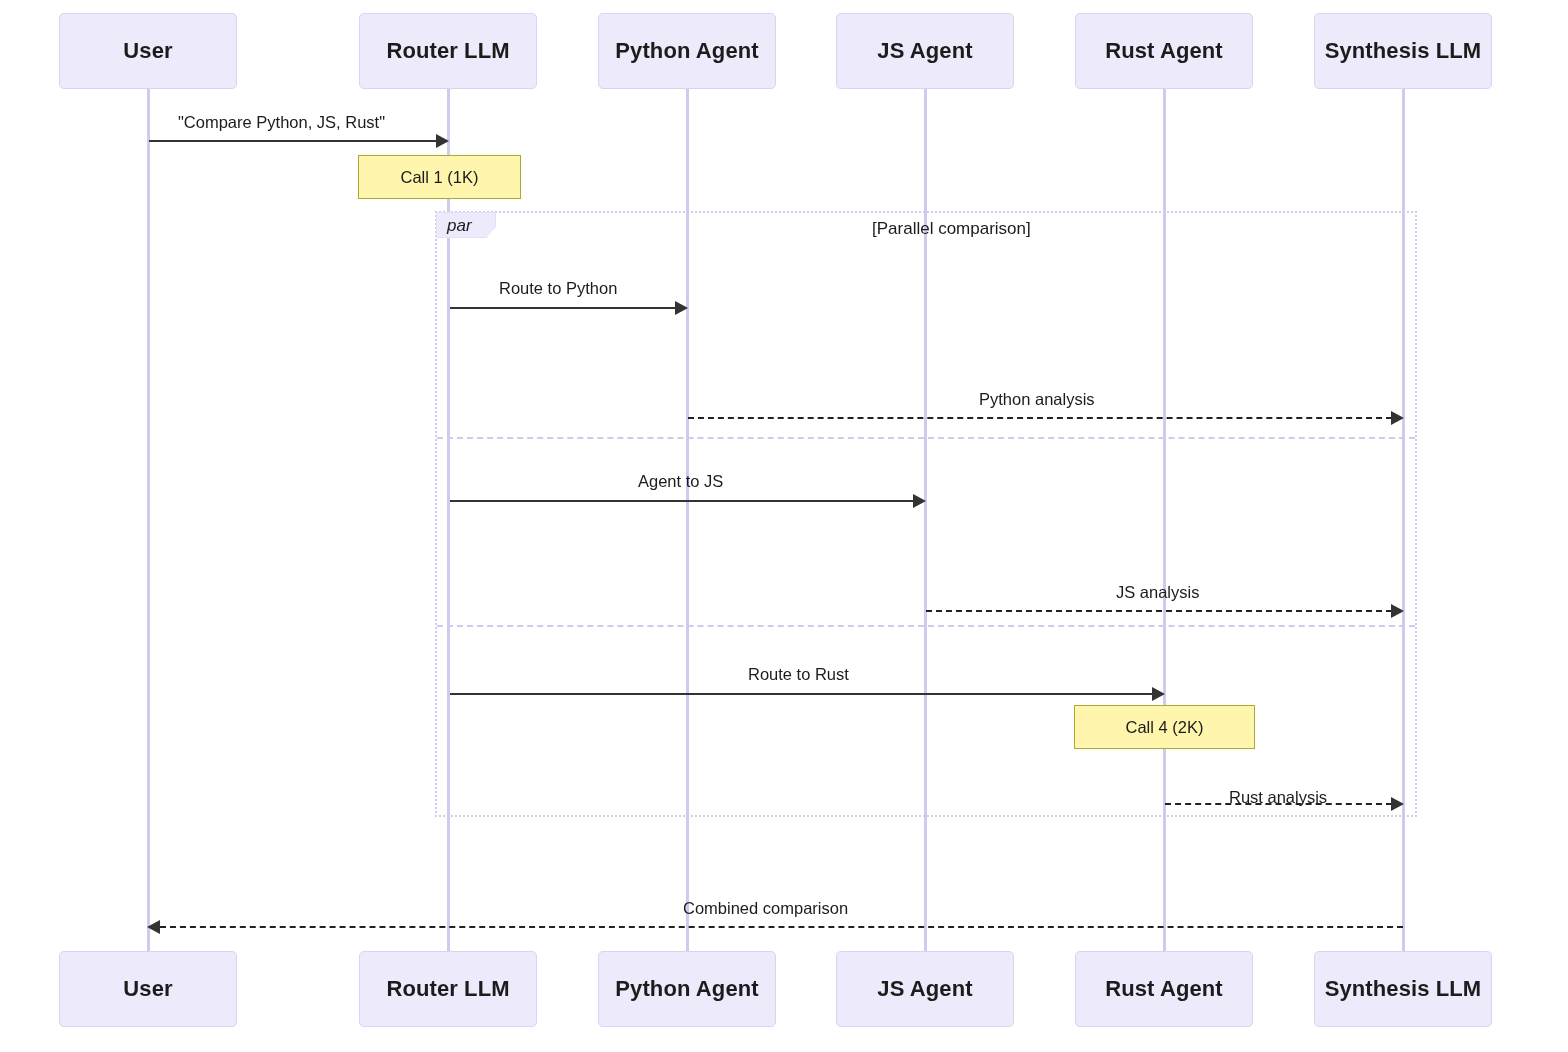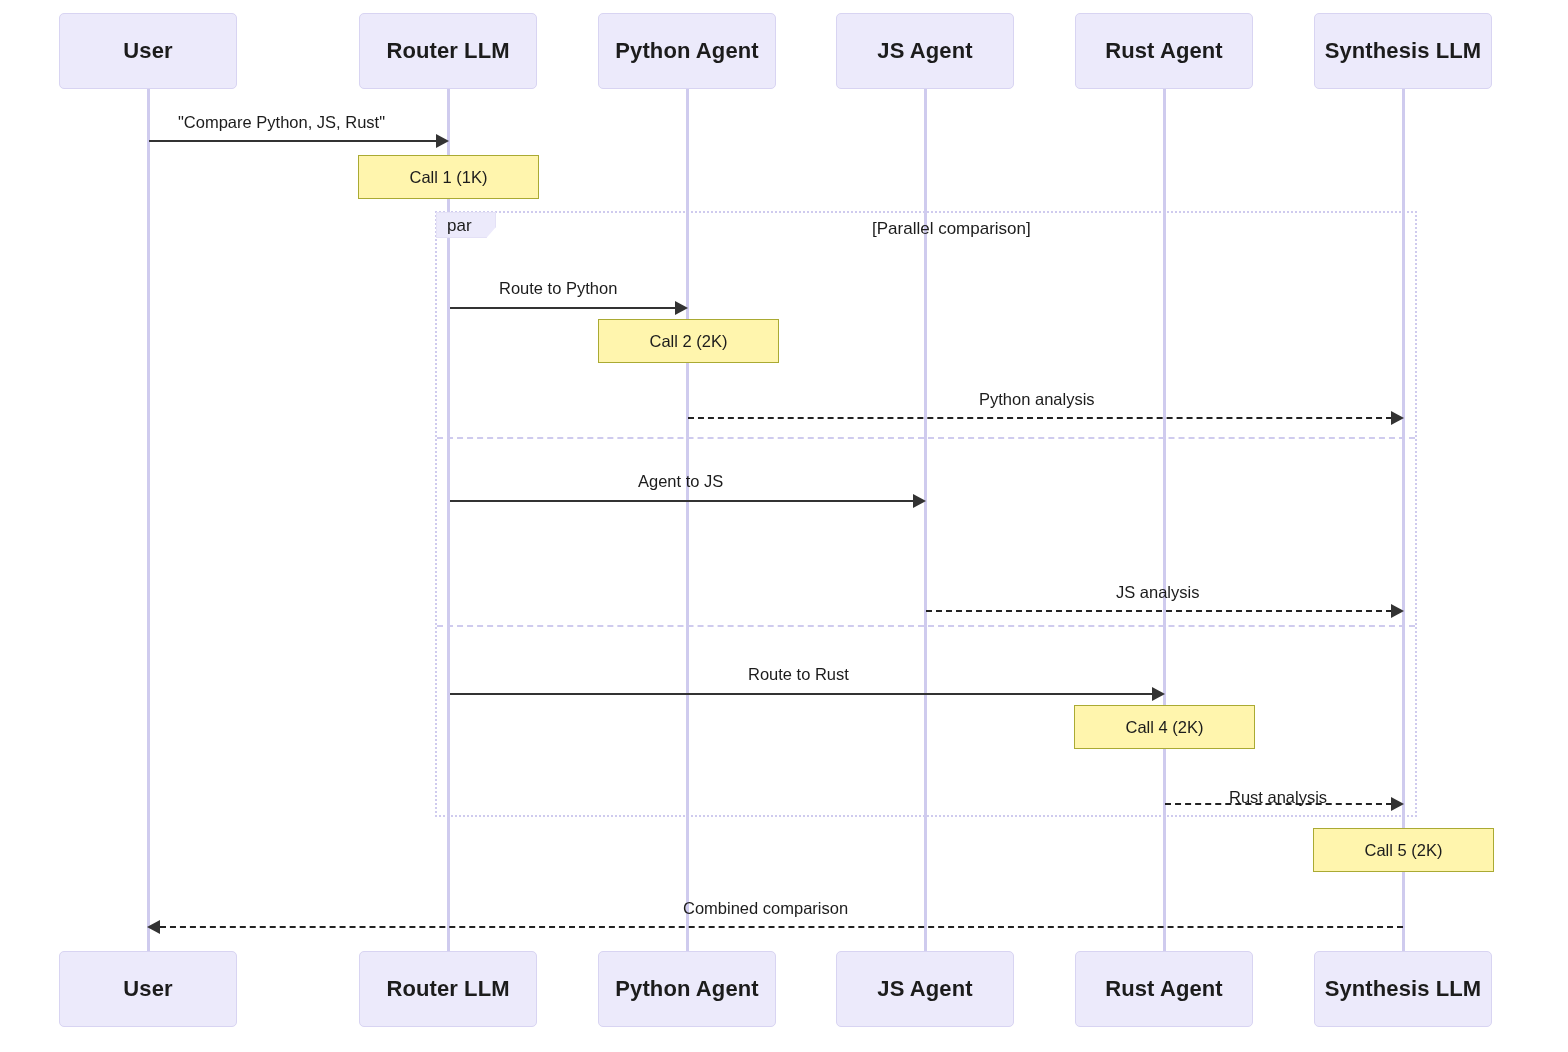--- a/index.html
+++ b/index.html
@@ -117,20 +117,21 @@
     position: absolute;
     background: #ECEAFB;
     border: 1px solid #E4E1F6;
     border-bottom-right-radius: 0;
     display: flex;
     align-items: center;
     padding-left: 10px;
     height: 26px;
     box-sizing: border-box;
     clip-path: polygon(0 0, 100% 0, 100% 58%, 84% 100%, 0 100%);
+    font-style: italic;
   }
   .frag-tag-label {
     font-size: 17px;
     color: #1c1c1c;
     line-height: 1;
     white-space: nowrap;
   }
   .frag-title {
     position: absolute;
     font-size: 17px;
@@ -175,31 +176,28 @@
     <span class="participant-label">Rust Agent</span>
   </div>
   <div class="participant-box" style="left:1314px; top:13px;">
     <span class="participant-label">Synthesis LLM</span>
   </div>
 
   <div class="msg-label" style="left:178px; top:114px;">"Compare Python, JS, Rust"</div>
   <div class="msg-line" style="left:149px; top:140px; width:290px;"></div>
   <div class="arrowhead right" style="left:436px; top:134px;"></div>
 
-  <div class="note-box" style="left:358px; top:155px; width:181px;">
+  <div class="note-box" style="left:358px; top:155px; width:163px;">
     <span class="note-label">Call 1 (1K)</span>
   </div>
 
   <div class="msg-label" style="left:499px; top:280px;">Route to Python</div>
   <div class="msg-line" style="left:450px; top:307px; width:228px;"></div>
   <div class="arrowhead right" style="left:675px; top:301px;"></div>
 
-  <div class="note-box" style="left:598px; top:319px; width:181px;">
-    <span class="note-label">Call 2 (2K)</span>
-  </div>
 
   <div class="msg-label" style="left:979px; top:391px;">Python analysis</div>
   <div class="msg-line-dashed" style="left:688px; top:417px; width:704px;"></div>
   <div class="arrowhead right" style="left:1391px; top:411px;"></div>
 
   <div class="msg-label" style="left:638px; top:473px;">Agent to JS</div>
   <div class="msg-line" style="left:450px; top:500px; width:465px;"></div>
   <div class="arrowhead right" style="left:913px; top:494px;"></div>
 
 
@@ -212,23 +210,20 @@
   <div class="arrowhead right" style="left:1152px; top:687px;"></div>
 
   <div class="note-box" style="left:1074px; top:705px; width:181px;">
     <span class="note-label">Call 4 (2K)</span>
   </div>
 
   <div class="msg-label" style="left:1229px; top:777px;margin-top:12px;">Rust analysis</div>
   <div class="msg-line-dashed" style="left:1165px; top:803px; width:227px;"></div>
   <div class="arrowhead right" style="left:1391px; top:797px;"></div>
 
-  <div class="note-box" style="left:1313px; top:828px; width:181px;">
-    <span class="note-label">Call 5 (2K)</span>
-  </div>
 
   <div class="msg-label" style="left:683px; top:900px;">Combined comparison</div>
   <div class="msg-line-dashed" style="left:160px; top:926px; width:1243px;"></div>
   <div class="arrowhead left" style="left:147px; top:920px;"></div>
 
   <div class="participant-box" style="left:59px; top:951px;">
     <span class="participant-label">User</span>
   </div>
   <div class="participant-box" style="left:359px; top:951px;">
     <span class="participant-label">Router LLM</span>

